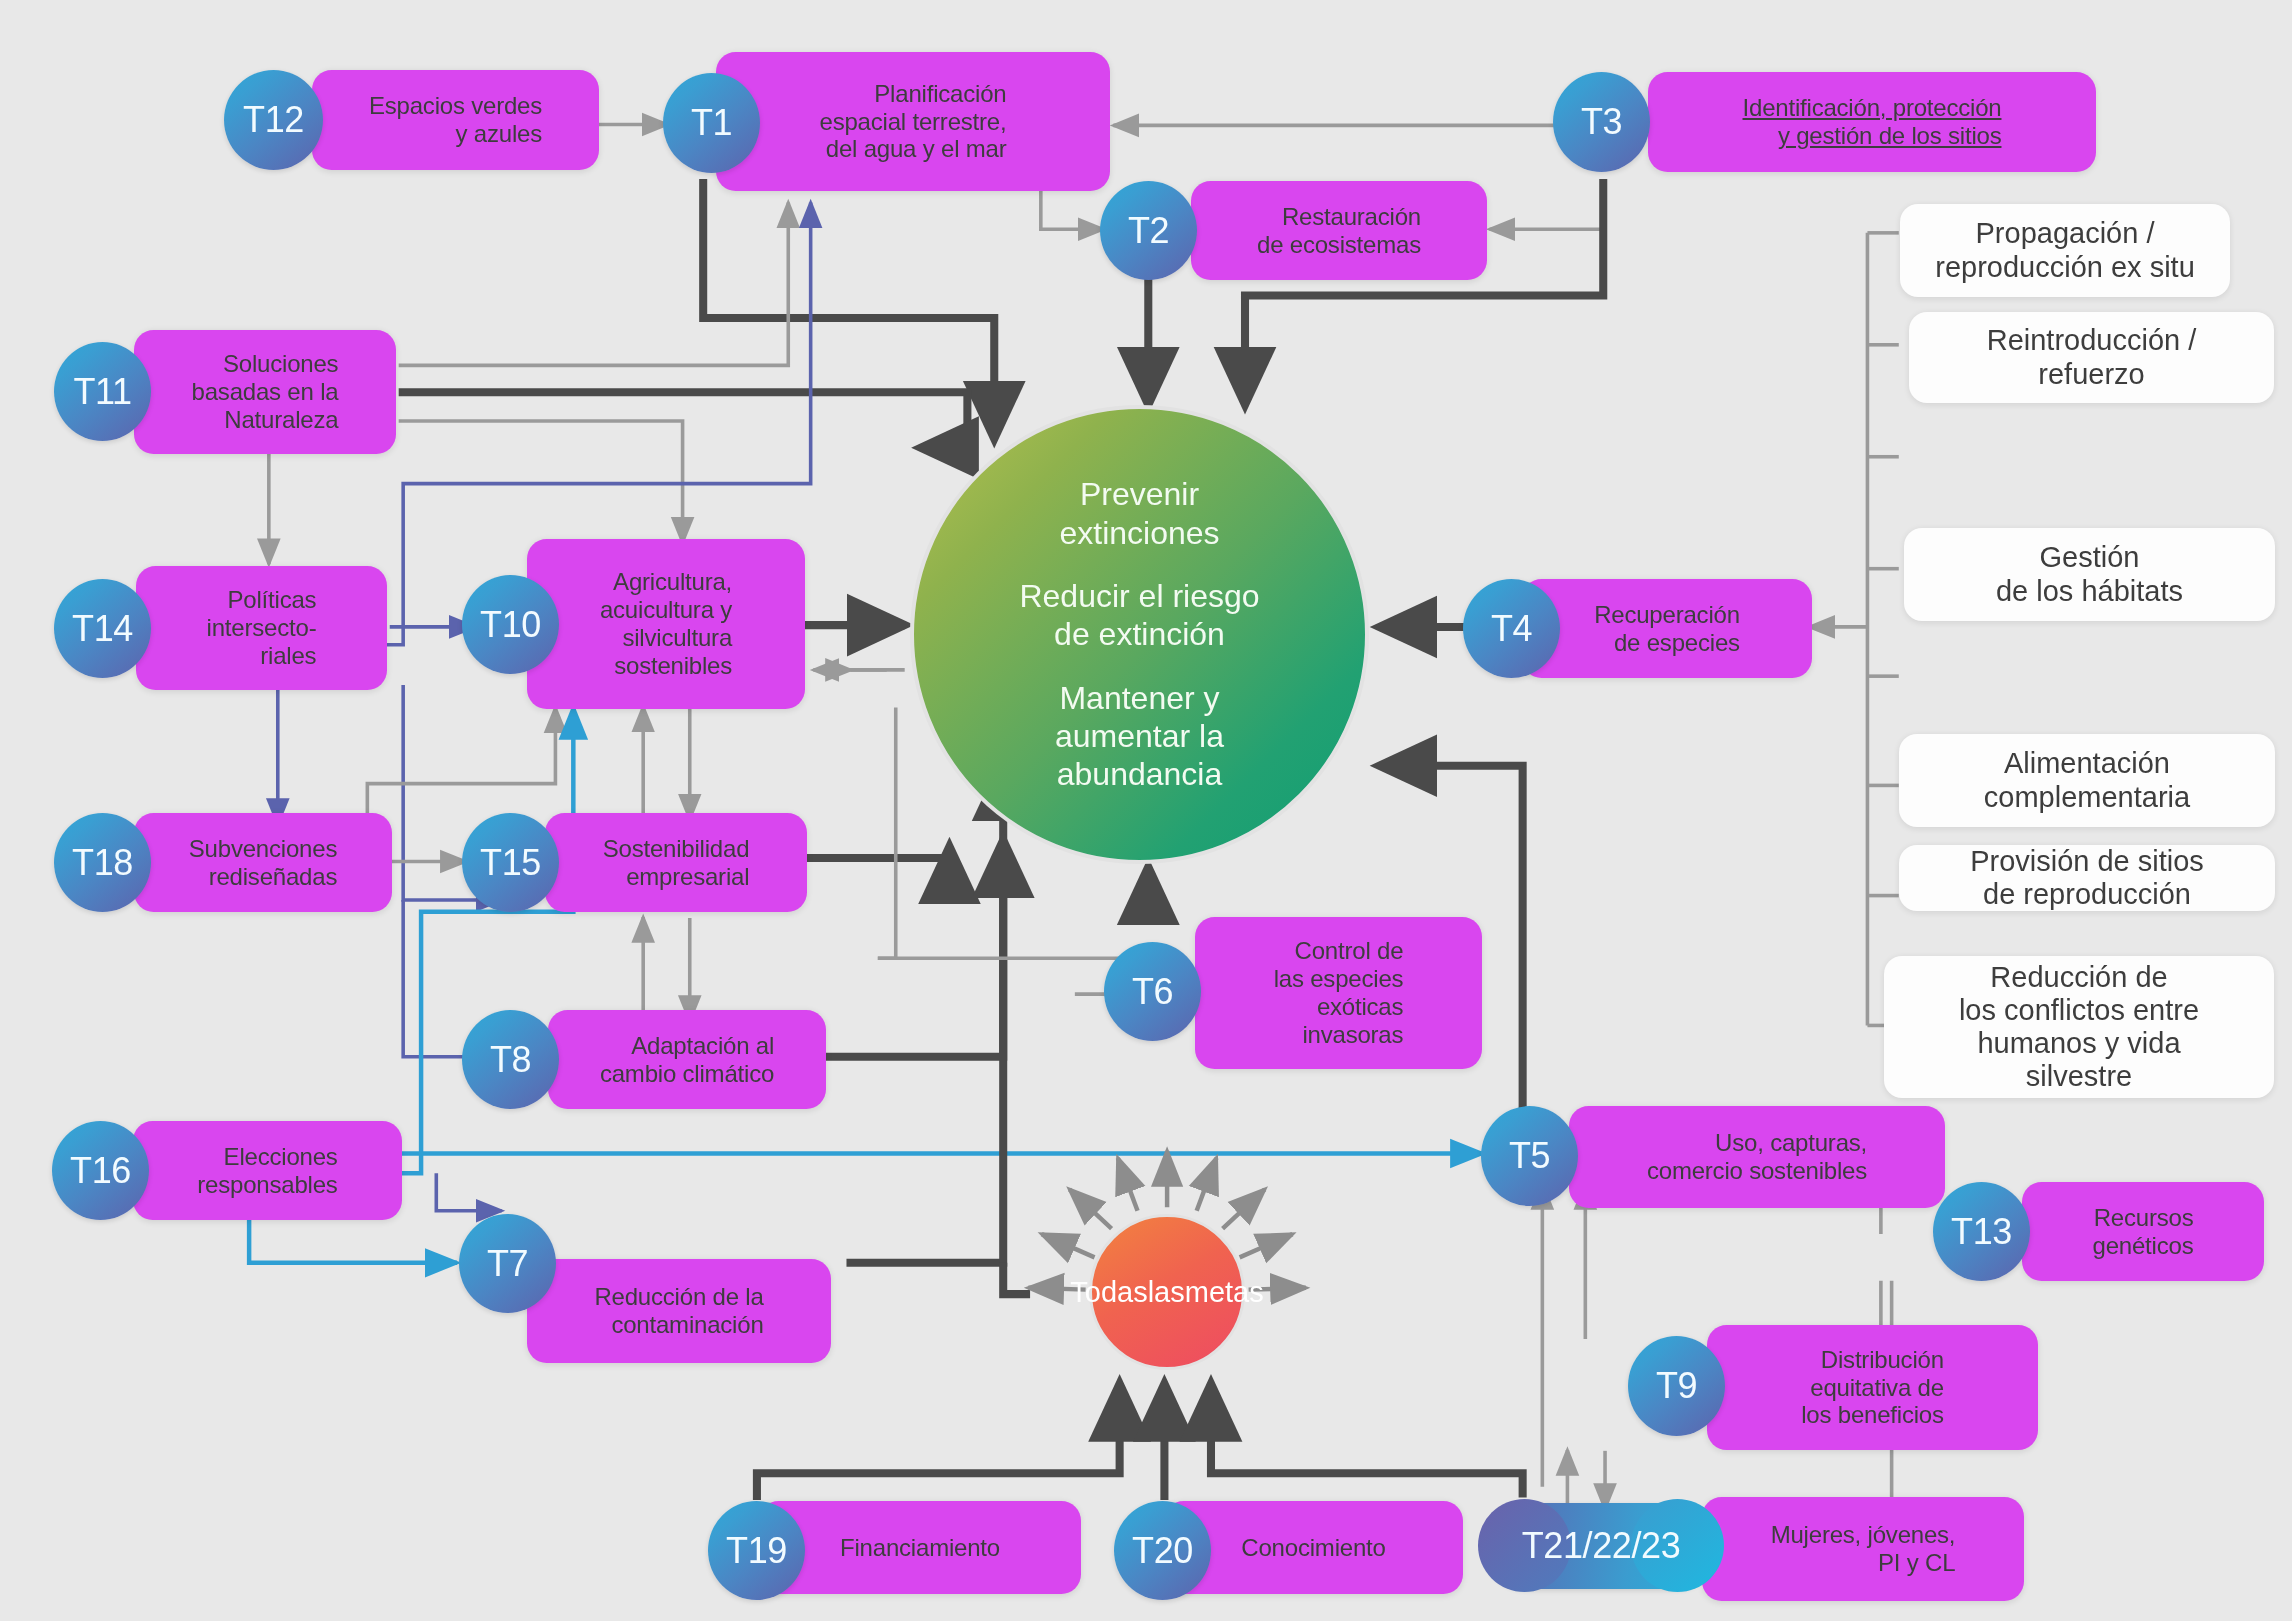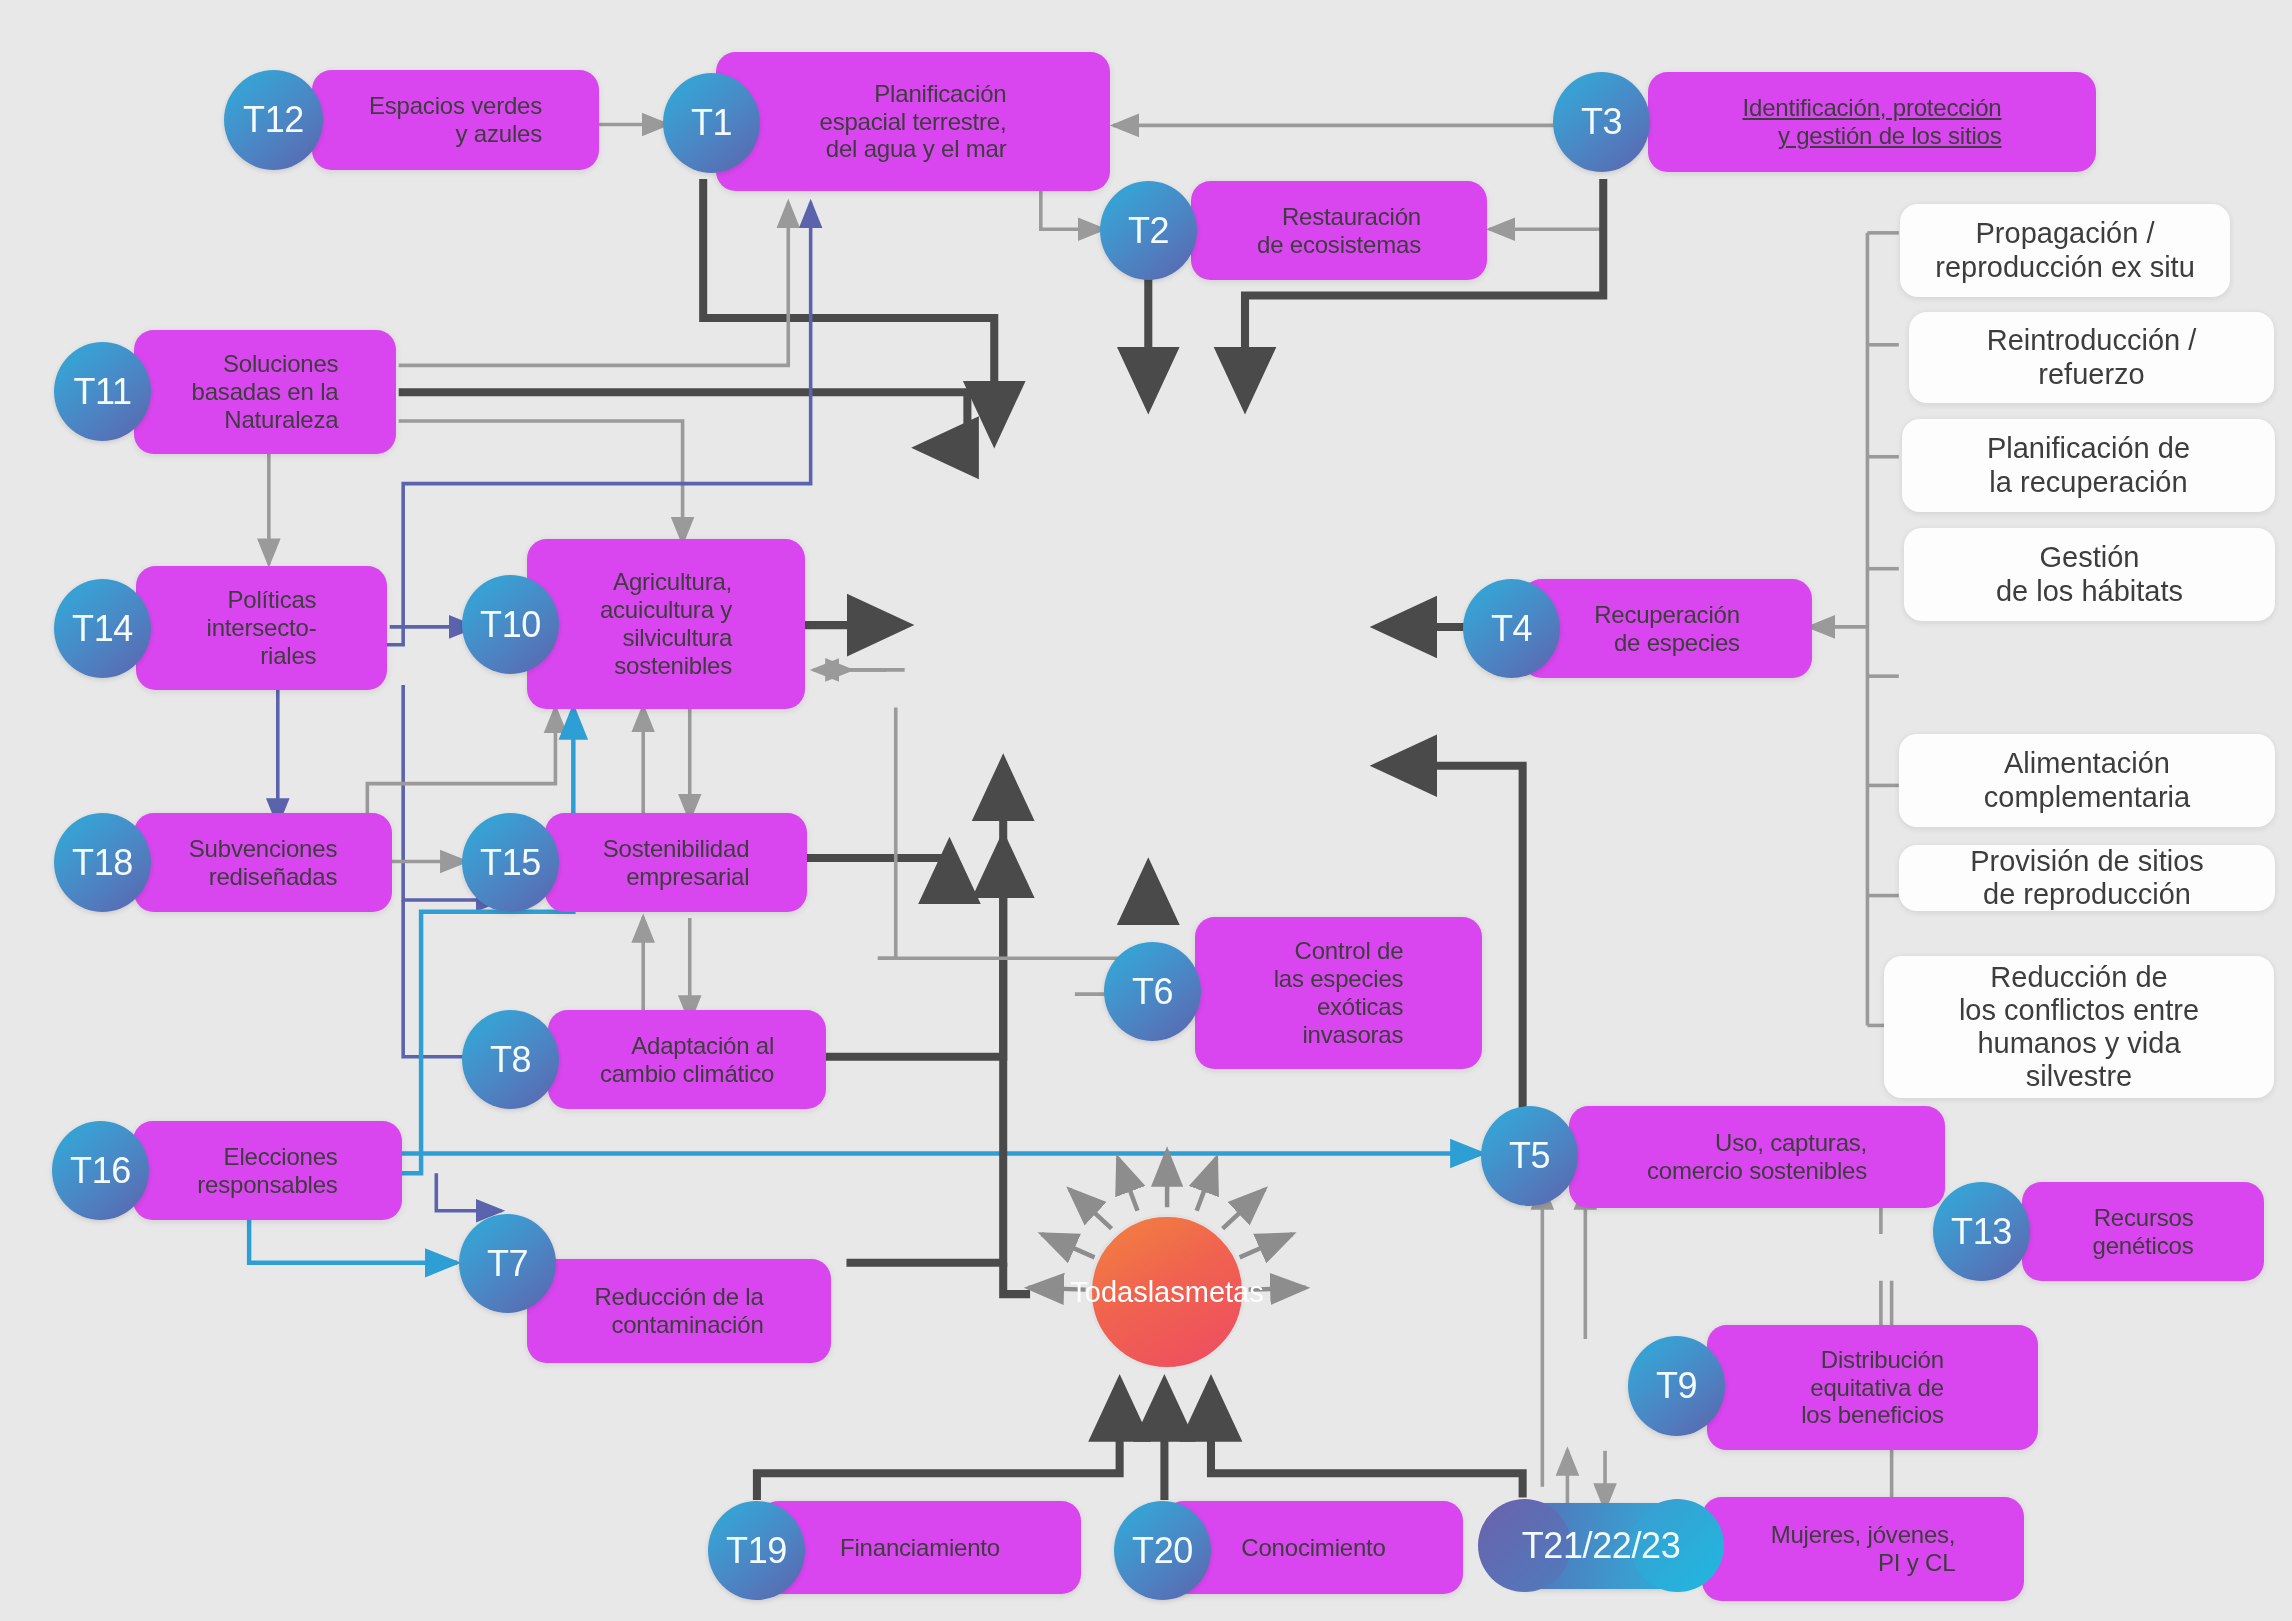--- a/index.html
+++ b/index.html
@@ -360,33 +360,46 @@
   <div class="node">
     <div class="pill" style="left:1702px;top:1497px;width:322px;height:104px;white-space:pre-line;">Mujeres, jóvenes,
 PI y CL</div>
     <div class="tcirc wide" style="left:1483px;top:1503px;width:236px;height:86px;">T21/22/23</div>
   </div>
 
   <div class="plain" style="left:1900px;top:204px;width:330px;height:93px;white-space:pre-line;">Propagación /
 reproducción ex situ</div>
   <div class="plain" style="left:1909px;top:312px;width:365px;height:91px;white-space:pre-line;">Reintroducción /
 refuerzo</div>
-  <div class="plain" style="left:1902px;top:419px;width:373px;height:93px;white-space:pre-line;">Planificación de
-la recuperación</div>
   <div class="plain" style="left:1904px;top:528px;width:371px;height:93px;white-space:pre-line;">Gestión
 de los hábitats</div>
   <div class="plain" style="left:1899px;top:734px;width:376px;height:93px;white-space:pre-line;">Alimentación
 complementaria</div>
   <div class="plain" style="left:1899px;top:845px;width:376px;height:66px;white-space:pre-line;">Provisión de sitios
 de reproducción</div>
   <div class="plain" style="left:1884px;top:956px;width:390px;height:142px;white-space:pre-line;">Reducción de
 los conflictos entre
 humanos y vida
 silvestre</div>
 
+  <div id="goal-circle">
+    <div>
+      <span>Prevenir</span><br>
+      <span>extinciones</span>
+    </div>
+    <div>
+      <span>Reducir el riesgo</span><br>
+      <span>de extinción</span>
+    </div>
+    <div>
+      <span>Mantener y</span><br>
+      <span>aumentar la</span><br>
+      <span>abundancia</span>
+    </div>
+  </div>
 
   <div id="all-goals">
     <span>Todas</span>
     <span>las</span>
     <span>metas</span>
   </div>
 
 </div>
 
 

